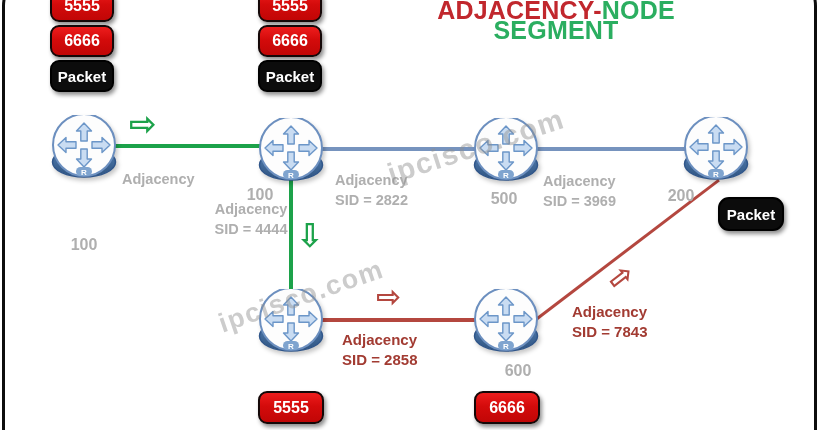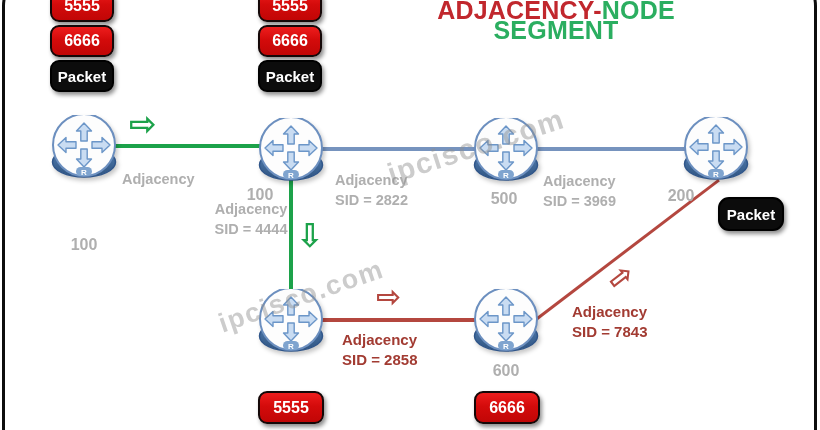--- a/index.html
+++ b/index.html
@@ -146,21 +146,21 @@
         <use href="#routerSym"></use>
       </svg>
     <span class="router-r">R</span>
   </div>
 
   <div class="lbl gray num" style="left:61px;top:186px;margin-top:48px;">100</div>
   <div class="lbl gray num" style="left:237px;top:184px;">100</div>
   <div class="lbl gray num" style="left:481px;top:188px;">500</div>
   <div class="lbl gray num" style="left:658px;top:185px;">200</div>
   <div class="lbl num num-green" style="left:268px;top:361px;">500</div>
-  <div class="lbl gray num" style="left:483px;top:360px;">600</div>
+  <div class="lbl gray num" style="left:495px;top:360px;">600</div>
 
   <div class="lbl gray adj" style="left:122px;top:170px;">
     <div>Adjacency</div>
   </div>
   <div class="lbl gray adj" style="left:335px;top:171px;">
     <div>Adjacency</div>
     <div>SID = 2822</div>
   </div>
   <div class="lbl gray adj" style="left:543px;top:172px;">
     <div>Adjacency</div>

